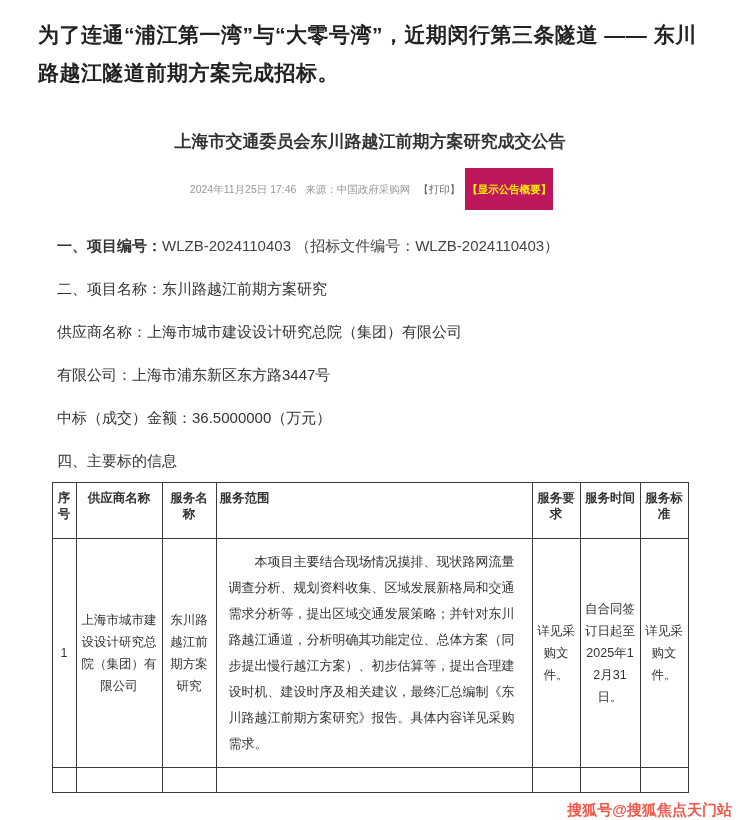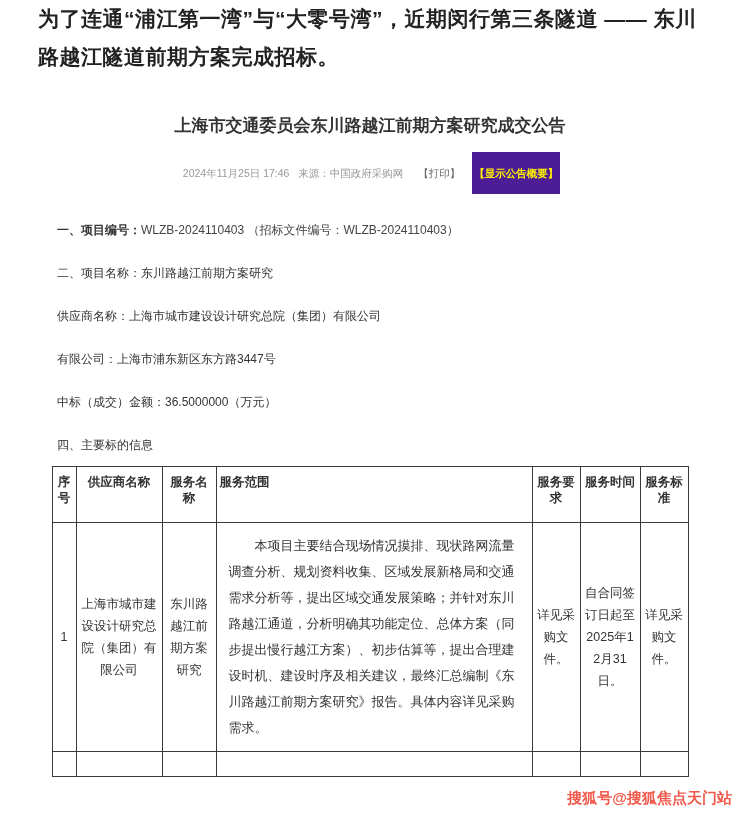--- a/index.html
+++ b/index.html
@@ -6,20 +6,21 @@
   body {
     width: 740px; height: 820px;
     background: #ffffff;
     position: relative;
     overflow: hidden;
     font-family: "Liberation Sans", "DejaVu Sans", sans-serif;
     color: #333;
   }
   .intro {
     margin: 0 38px;
+    padding-top: 16px;
     font-size: 21px;
     font-weight: bold;
     color: #222;
     line-height: 38px;
     letter-spacing: 0.5px;
   }
   .title {
     margin: 38px 30px 0 30px;
     text-align: center;
     font-size: 17px;
@@ -31,34 +32,34 @@
     text-align: center;
     font-size: 10.5px;
     color: #999;
     white-space: nowrap;
   }
   .meta span { margin: 0 3px; }
   .meta .print {
     color: #666;
     cursor: pointer;
     text-decoration: none;
-    margin: 0 9px;
+    margin: 0 2px;
   }
   .meta .summary {
-    background: #4c1d95;
+    background: #be185d;
     color: #fff100;
     font-weight: bold;
     padding: 15px 2px;
     cursor: pointer;
     text-decoration: none;
     margin-left: 0;
   }
   .fields {
     margin: 40px 57px 0 57px;
-    font-size: 12px;
+    font-size: 15px;
   }
   .field {
     margin: 0 0 25px 0;
     line-height: 18px;
     color: #333;
   }
   .field:last-child { margin-bottom: 12px; }
   .field .label-bold { font-weight: bold; color: #333; }
   .field .value-normal { font-weight: normal; color: #444; }
   .field.all-bold { font-weight: normal; }
@@ -99,21 +100,21 @@
     padding: 10px 12px;
     line-height: 26px;
     font-size: 13px;
     text-indent: 2em;
     height: 182px;
   }
   table.subject-table tr.empty-row td { height: 16px; }
   .watermark {
     position: absolute;
     right: 8px;
-    bottom: 12px;
+    bottom: 0;
     font-size: 15px;
     font-weight: bold;
     color: #ef4b3c;
     opacity: 0.92;
   }
 </style>
 </head>
 <body>
 
 <p class="intro">为了连通“浦江第一湾”与“大零号湾”，近期闵行第三条隧道 —— 东川路越江隧道前期方案完成招标。</p>

